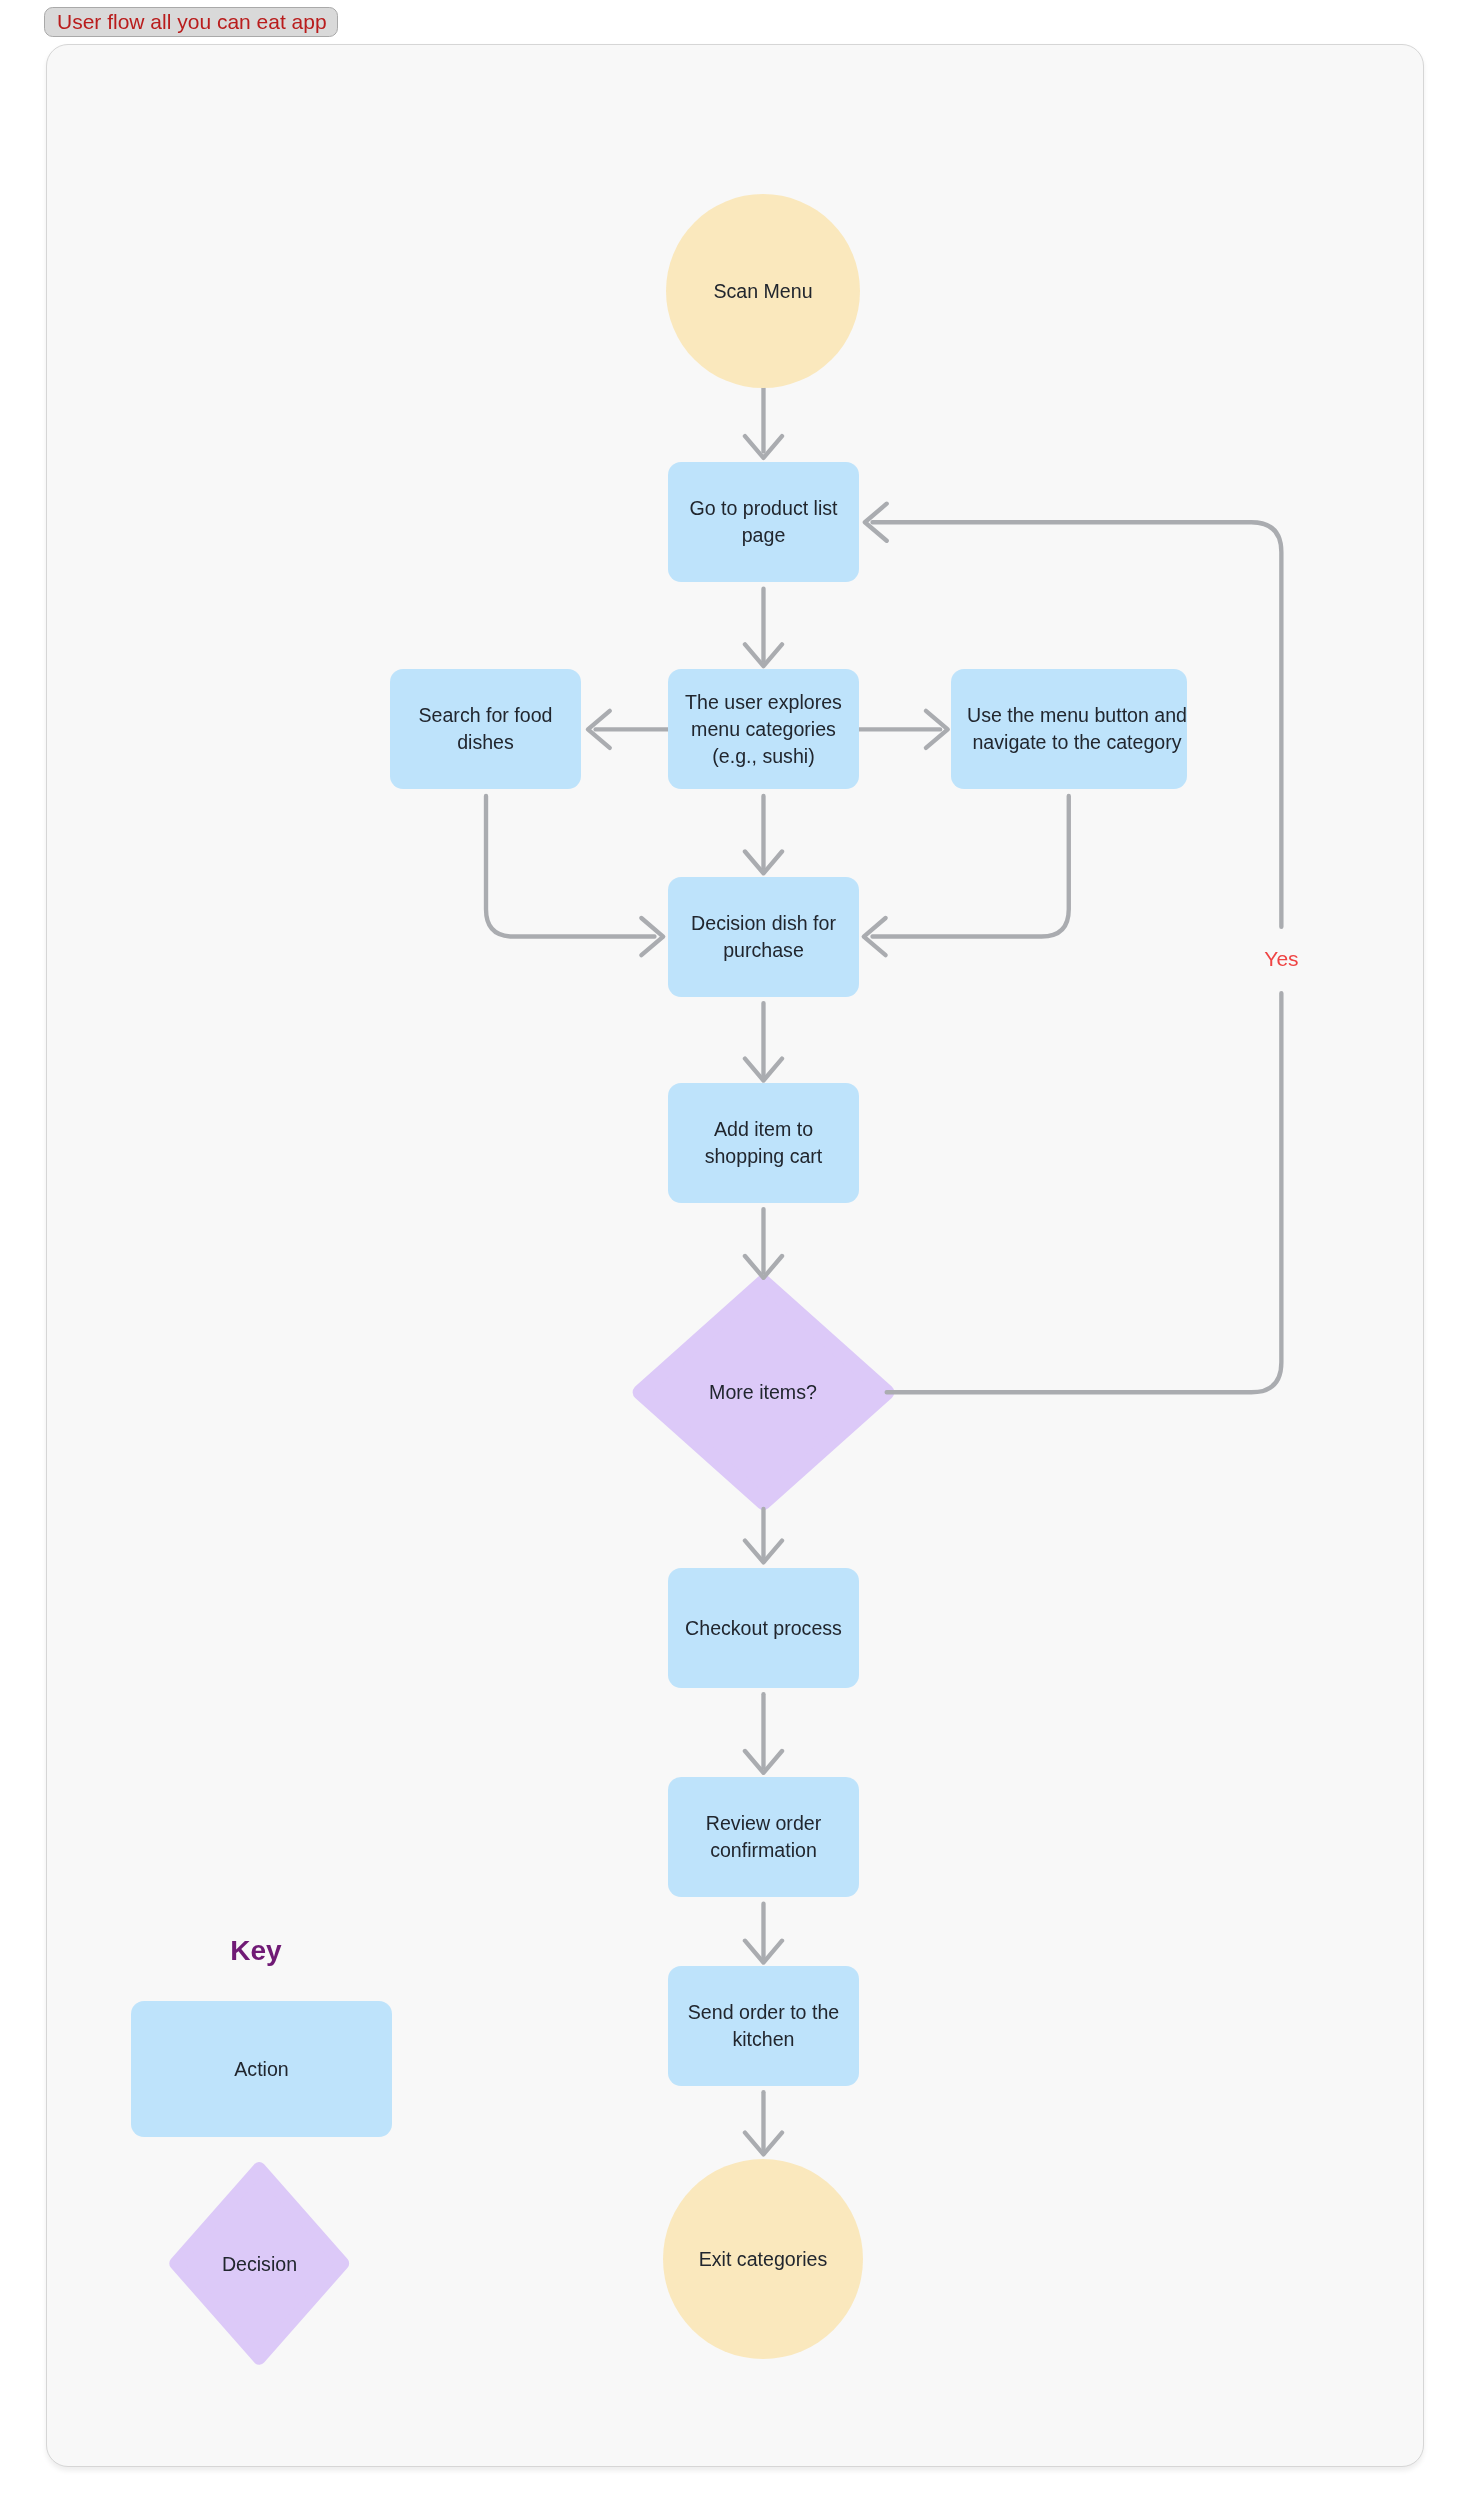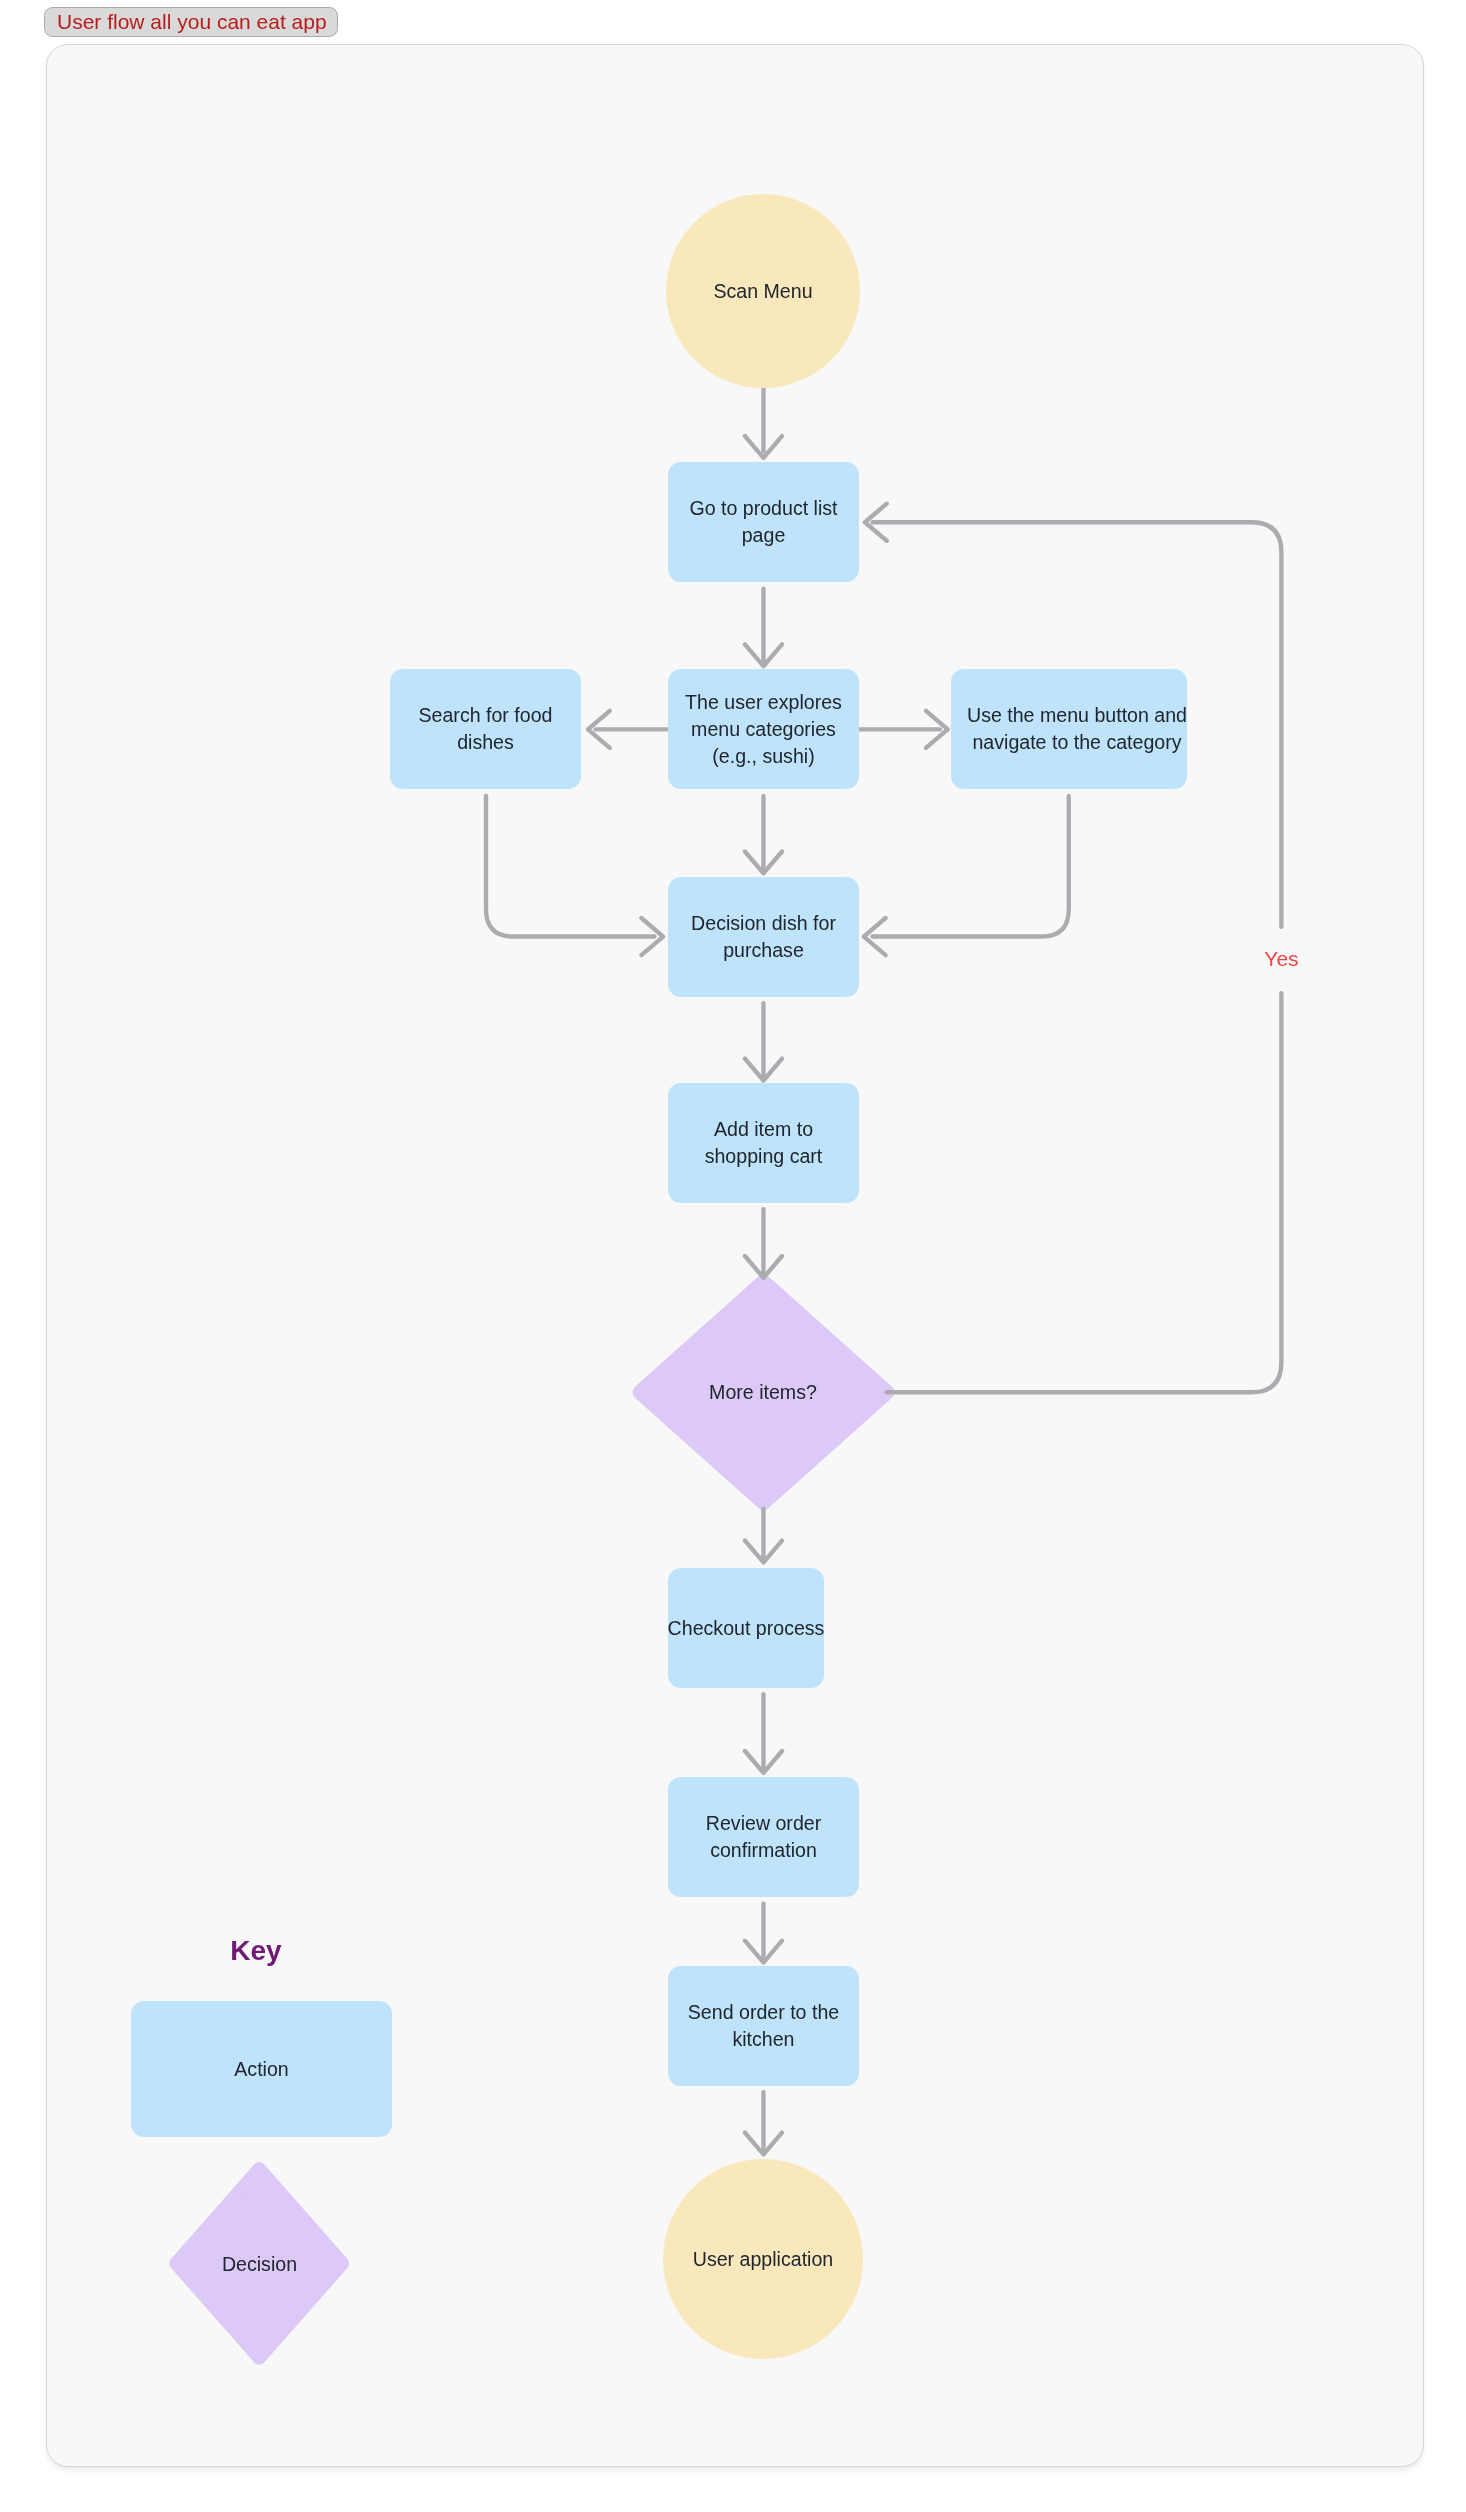--- a/index.html
+++ b/index.html
@@ -72,21 +72,21 @@
 
   
   #n-scan     { left: 666px; top: 194px;  width: 194px; height: 194px; }
   #n-product  { left: 668px; top: 462px;  width: 191px; height: 120px; }
   #n-search   { left: 390px;  top: 669px; width: 191px; height: 120px; }
   #n-explore  { left: 668px; top: 669px; width: 191px; height: 120px; }
   #n-menubtn  { left: 951px; top: 669px; width: 236px; height: 120px; padding-left: 16px; }
   #n-identify { left: 668px; top: 877px; width: 191px; height: 120px; }
   #n-cart     { left: 668px; top: 1083px; width: 191px; height: 120px; }
   #n-more     { left: 640px; top: 1282px; width: 246px; height: 220px; }
-  #n-checkout { left: 668px; top: 1568px; width: 156px; height: 120px; text-align: center; }
+  #n-checkout { left: 668px; top: 1568px; width: 191px; height: 120px; text-align: center; }
   #n-review   { left: 668px; top: 1777px; width: 191px; height: 120px; }
   #n-send     { left: 668px; top: 1966px; width: 191px; height: 120px; }
   #n-exit     { left: 663px; top: 2159px; width: 200px; height: 200px; }
 
   
   .edge-label {
     position: absolute;
     left: 1238px; top: 936px;
     width: 87px; height: 46px;
     display: flex; align-items: center; justify-content: center;
@@ -192,21 +192,21 @@
   <div class="node ghost" id="n-more">More items?</div>
 
   <div class="node action" id="n-checkout">Checkout process</div>
 
   <div class="node action" id="n-review">Review order
 confirmation</div>
 
   <div class="node action" id="n-send">Send order to the
 kitchen</div>
 
-  <div class="node terminator" id="n-exit">User application</div>
+  <div class="node terminator" id="n-exit">Exit categories</div>
 
   <div class="edge-label">Yes</div>
 
   <div class="legend-title">Key</div>
 
   <div class="node action" id="legend-action">Action</div>
 
   <div class="node ghost" id="legend-decision-label">Decision</div>
 
 </div>

